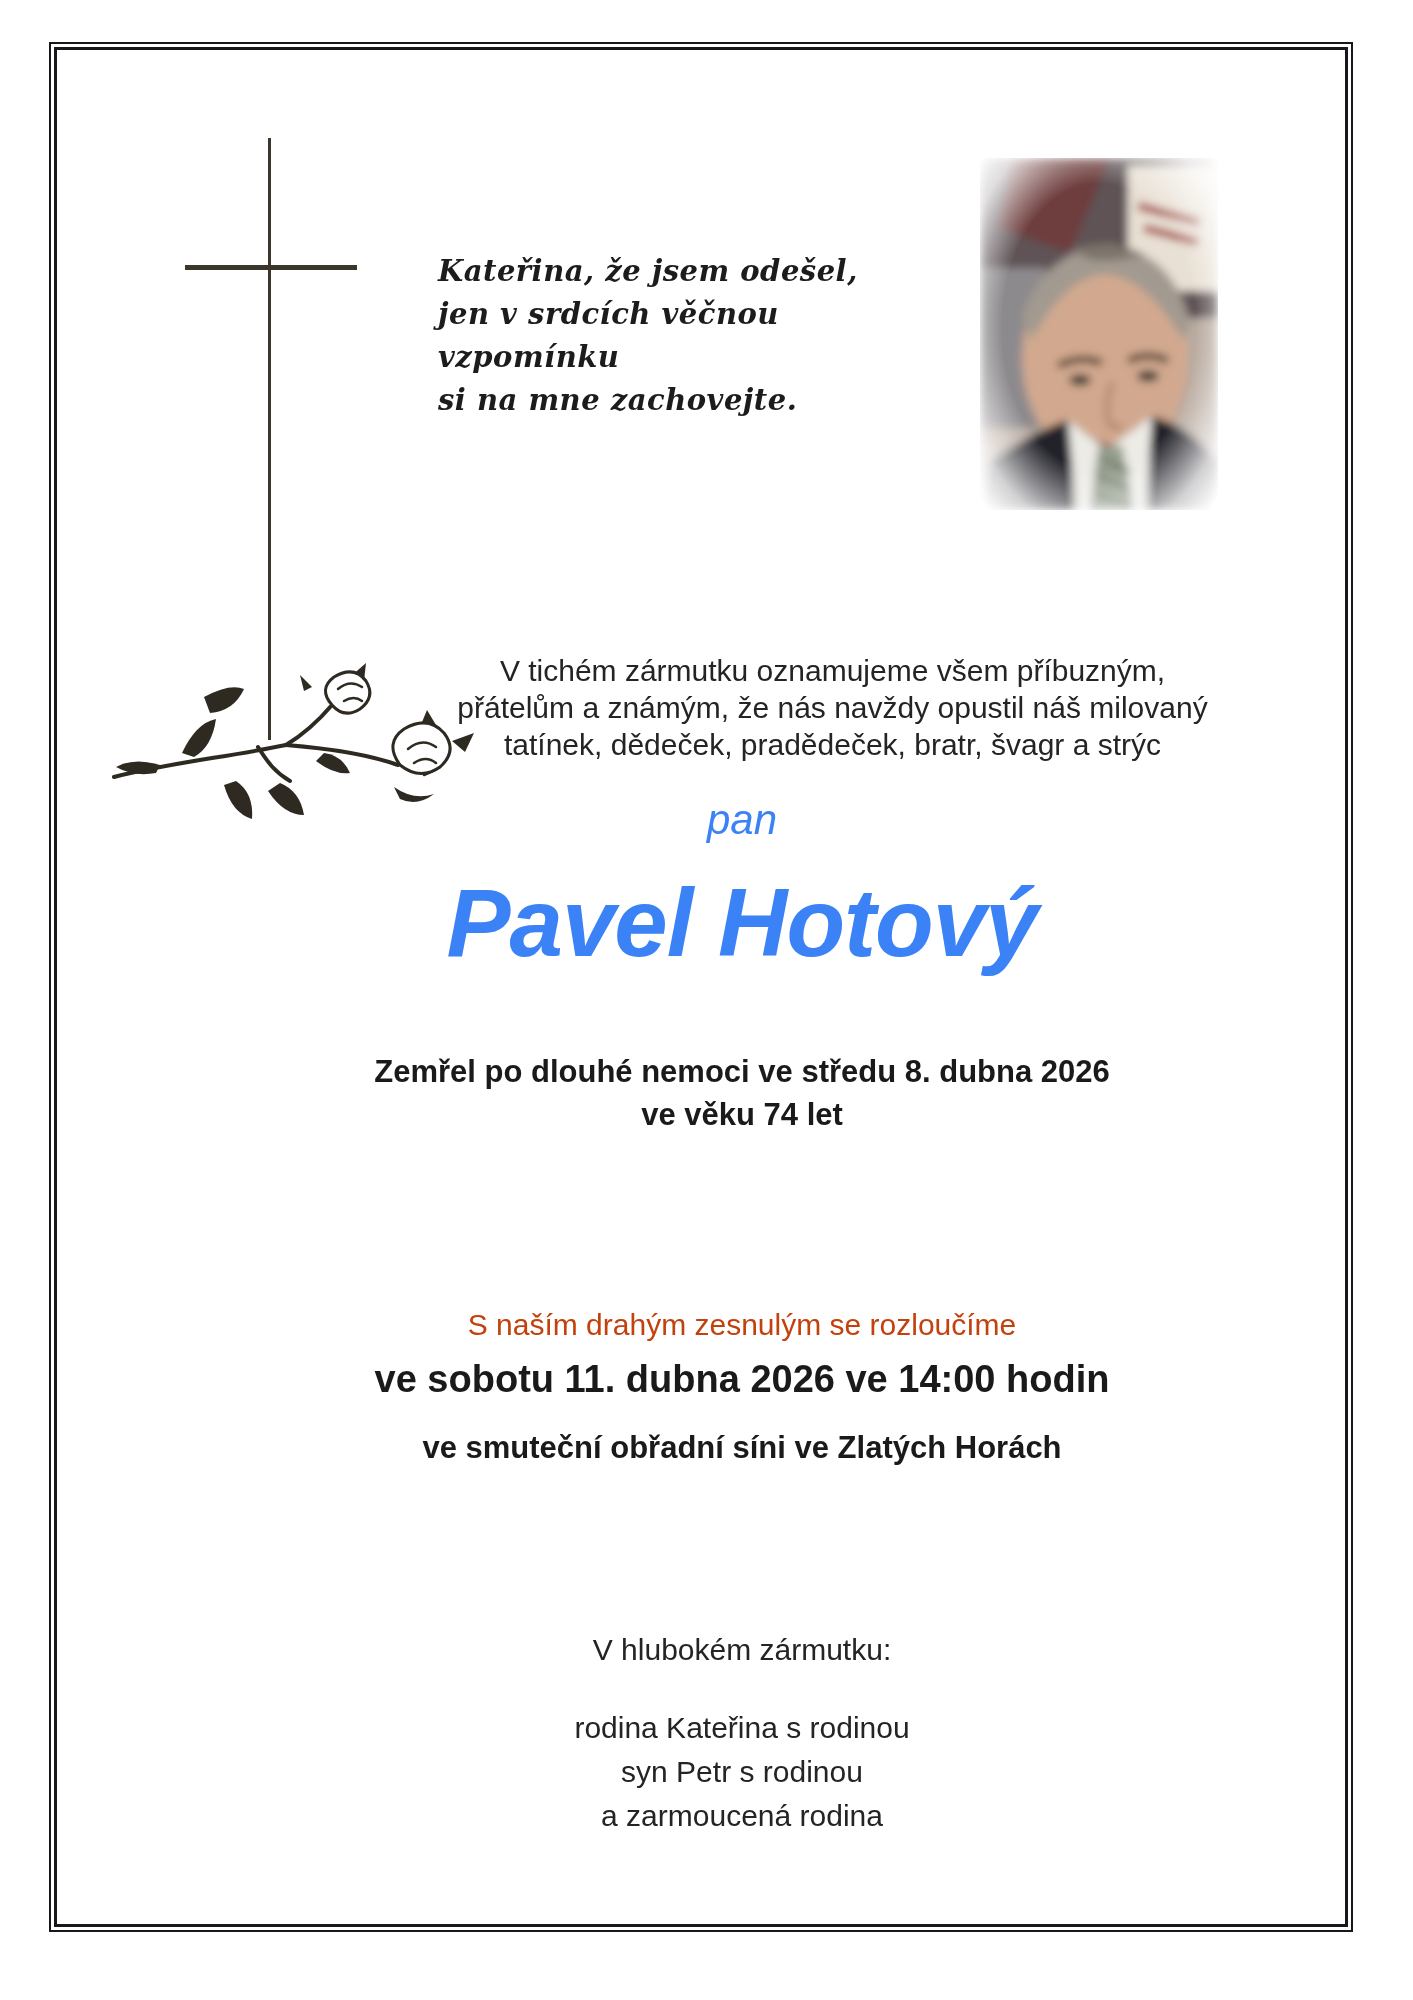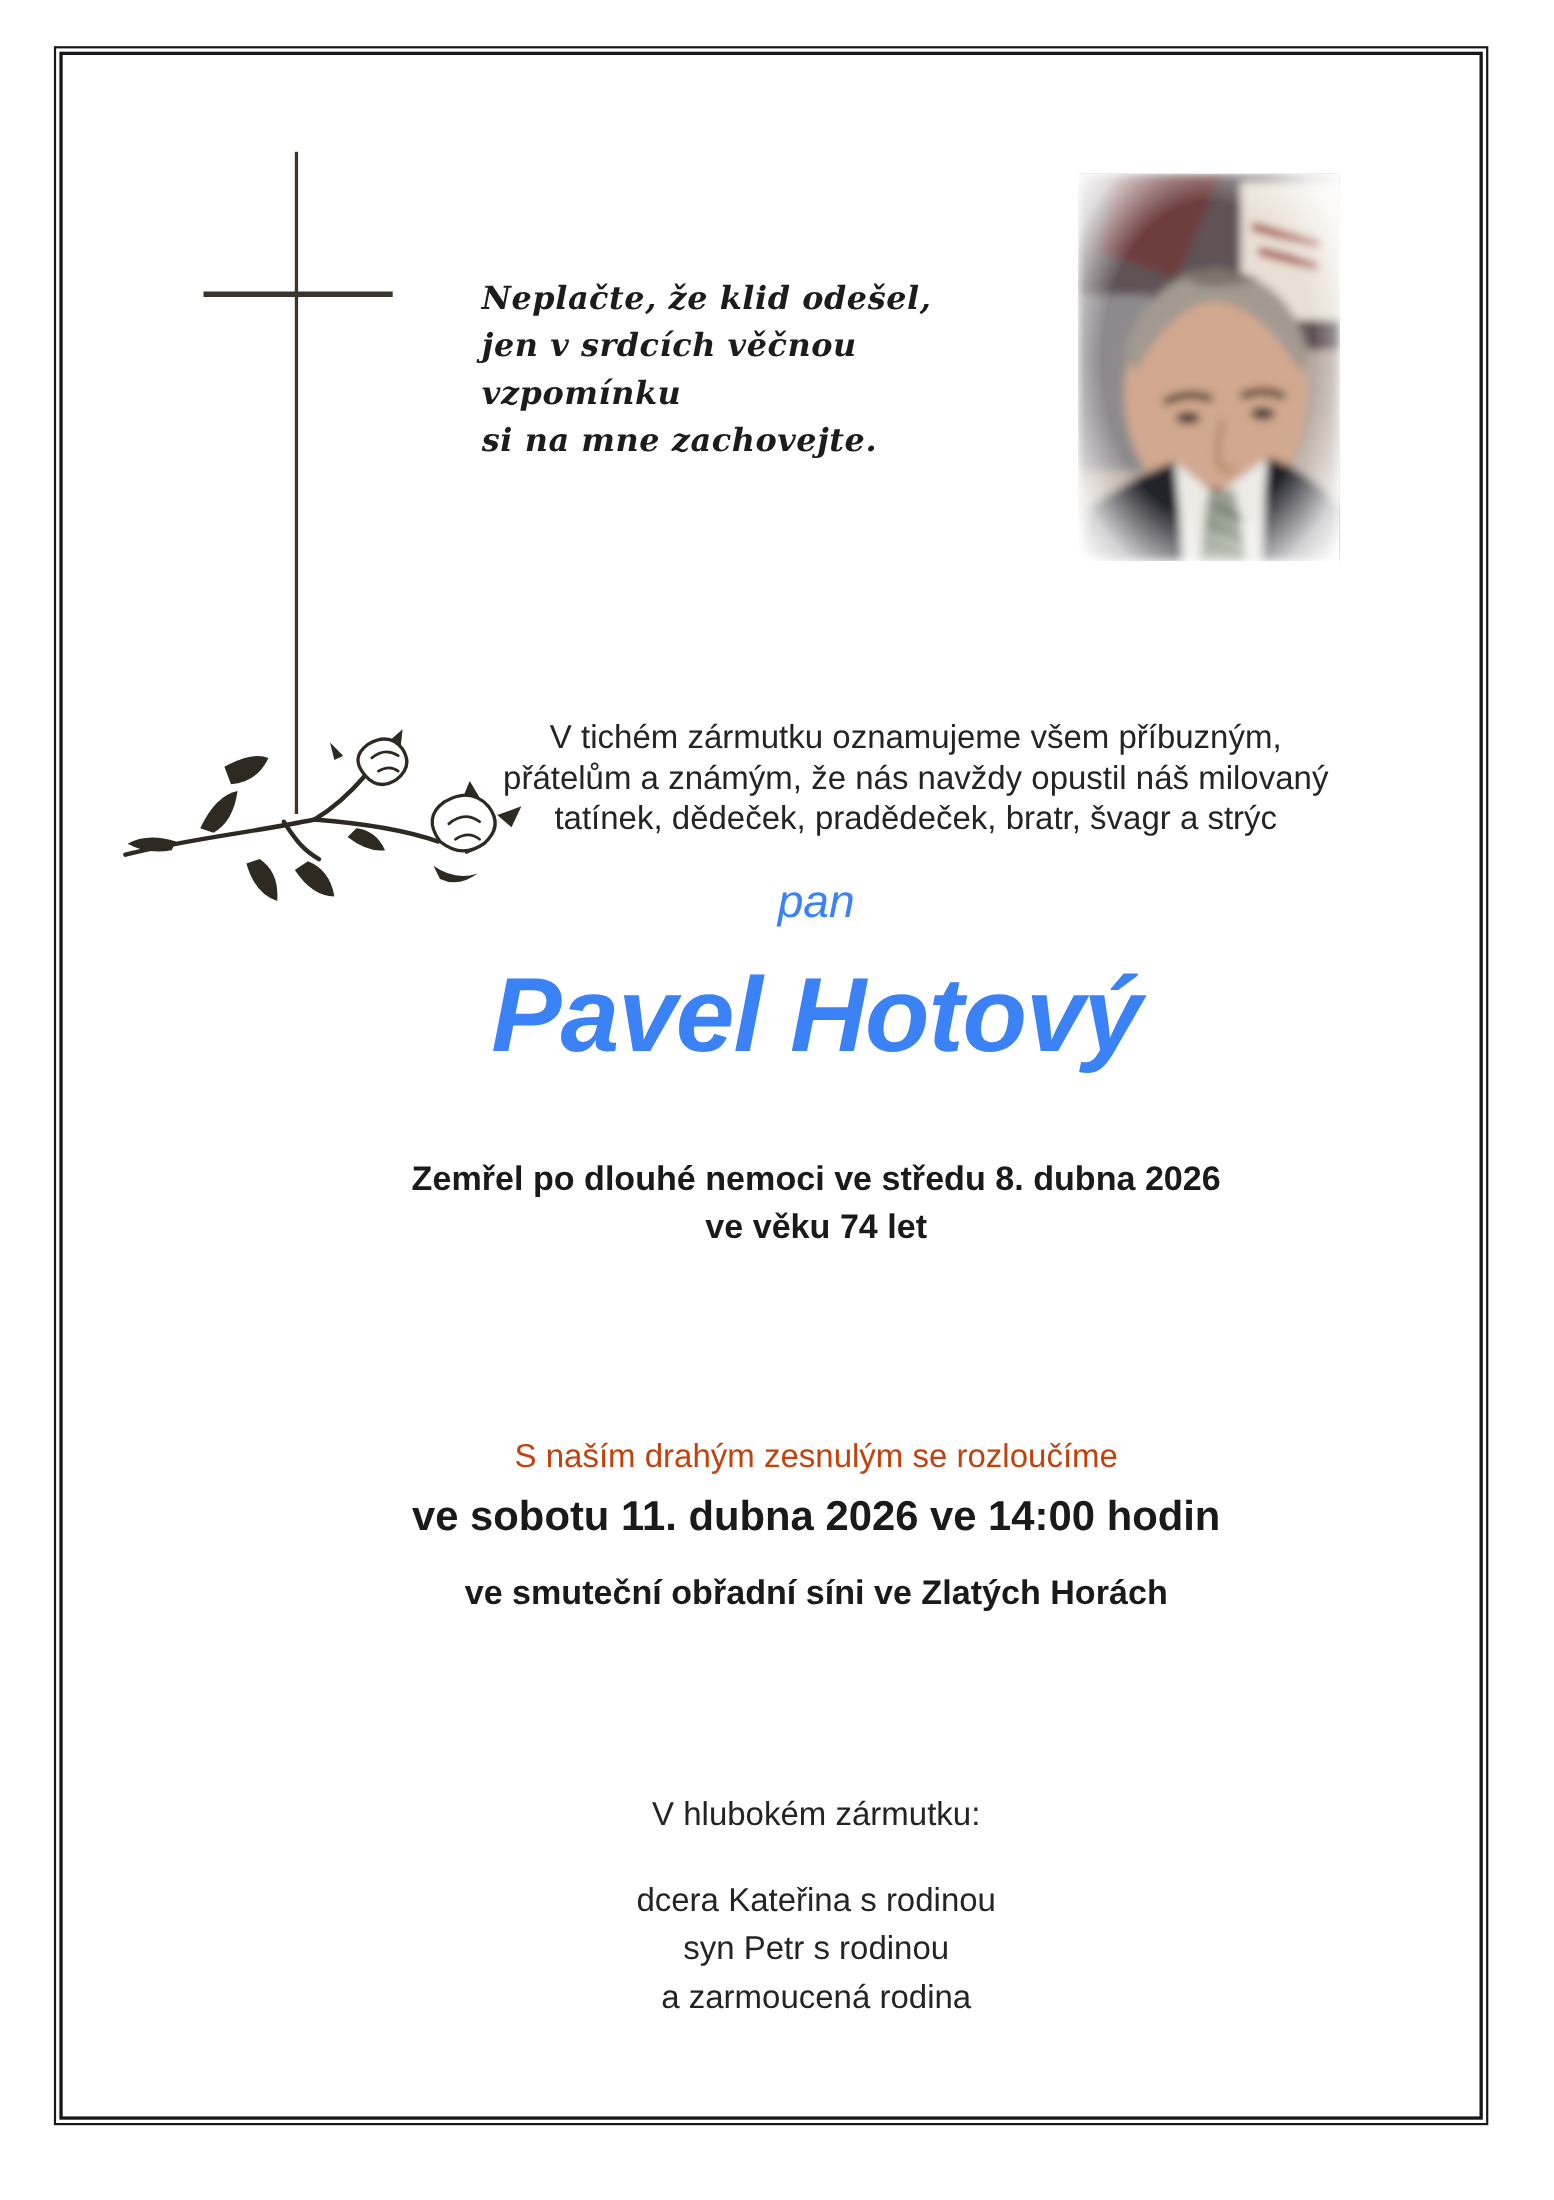--- a/index.html
+++ b/index.html
@@ -93,21 +93,21 @@
     <g fill="none" stroke="#2f2a21" stroke-width="2.5" stroke-linecap="round">
       <path d="M230,44 q12,-10 24,-2"></path>
       <path d="M236,56 q10,-6 18,0"></path>
       <path d="M300,104 q14,-12 28,-2"></path>
       <path d="M306,118 q12,-8 22,0"></path>
       <path d="M316,130 q10,-4 16,-8"></path>
     </g>
   </svg>
 
   <div class="poem">
-    <div>Neplačte, že klid odešel,</div>
+    <div>Kateřina, že jsem odešel,</div>
     <div>jen v srdcích věčnou vzpomínku</div>
     <div>si na mne zachovejte.</div>
   </div>
 
   <svg class="portrait" viewBox="0 0 238 352">
     <defs>
       <filter id="soft" x="-20%" y="-20%" width="140%" height="140%">
         <feGaussianBlur stdDeviation="4"></feGaussianBlur>
       </filter>
       <radialGradient id="vig" cx="50%" cy="48%" r="70%">
@@ -153,18 +153,18 @@
     <div>Zemřel po dlouhé nemoci ve středu 8. dubna 2026</div>
     <div>ve věku 74 let</div>
   </div>
 
   <div class="col farewell-intro">S naším drahým zesnulým se rozloučíme</div>
   <div class="col farewell-date">ve sobotu 11. dubna 2026 ve 14:00 hodin</div>
   <div class="col mourning-heading">V hlubokém zármutku:</div>
 
   <div class="col farewell-venue">ve smuteční obřadní síni ve Zlatých Horách</div>
   <div class="col family">
-    <div>dcera Kateřina s rodinou</div>
+    <div>rodina Kateřina s rodinou</div>
     <div>syn Petr s rodinou</div>
     <div>a zarmoucená rodina</div>
   </div>
 
 </div>
 
 </body></html>

